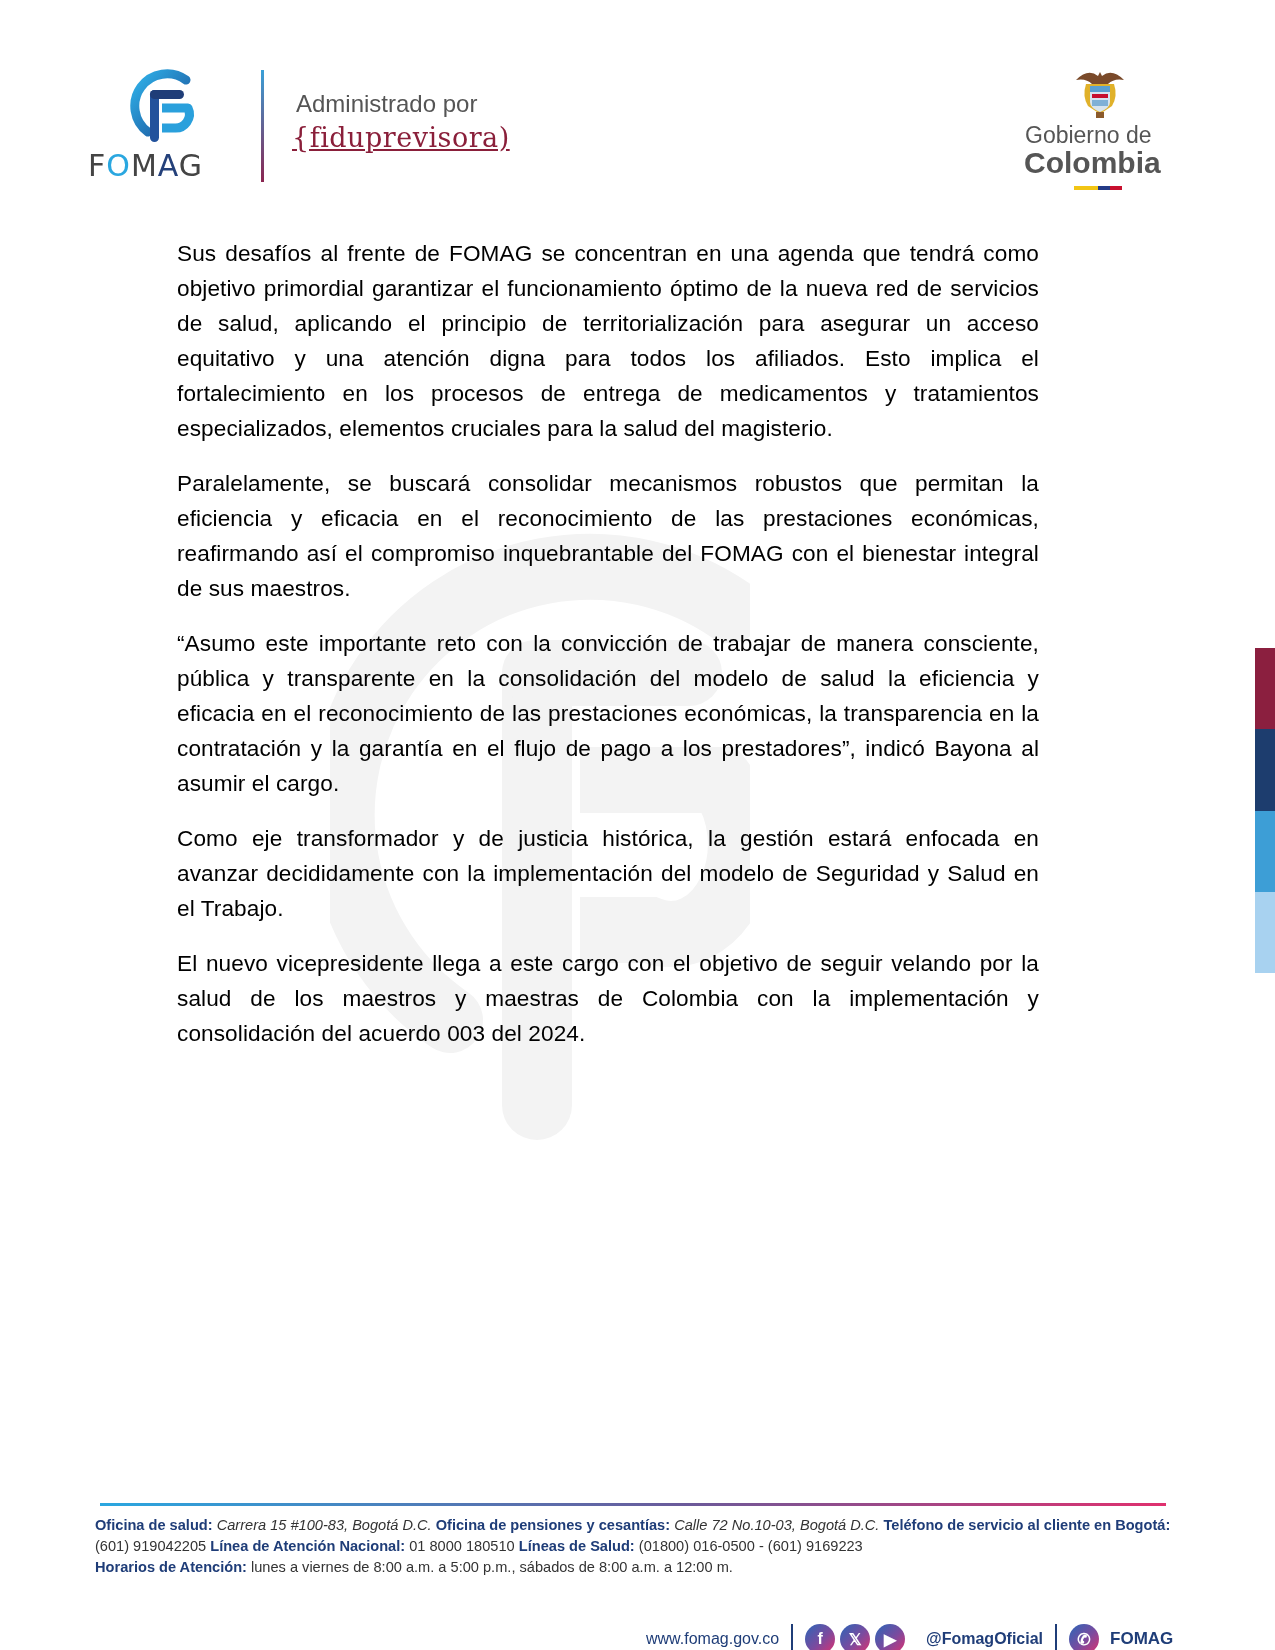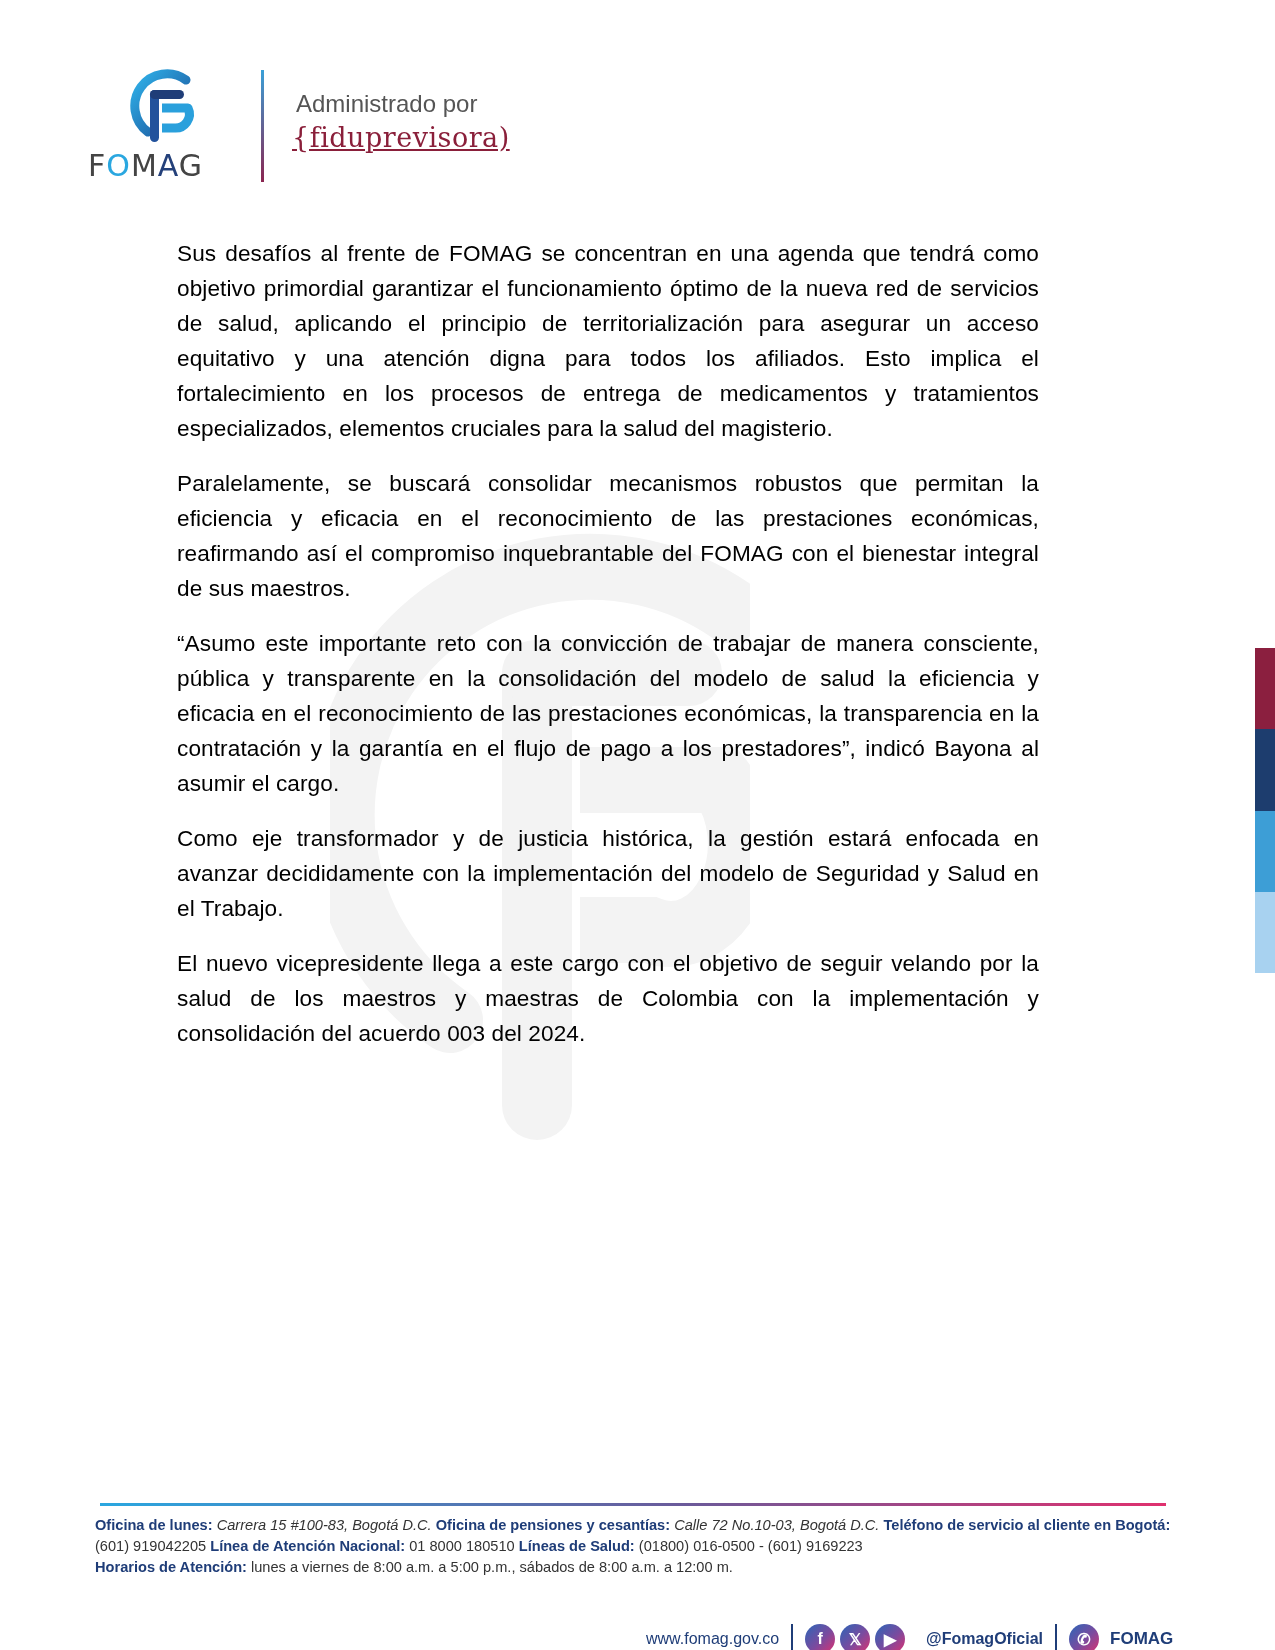--- a/index.html
+++ b/index.html
@@ -63,20 +63,38 @@
       <rect x="22" y="22" width="9" height="52" rx="4.5" fill="#22529c"></rect>
       <rect x="22" y="22" width="34" height="9" rx="4.5" fill="#1f3d78"></rect>
       <path d="M34 40 H60 A 14 14 0 0 1 46 60 H34" fill="none" stroke="#2aa0dc" stroke-width="9" stroke-linejoin="round"></path>
     </svg>
     <div class="fomag-word"><span>F</span><span class="o">O</span><span>M</span><span class="a">A</span><span>G</span></div>
   </div>
   <div class="header-divider"></div>
   <div class="admin-label">Administrado por</div>
   <div class="fidu-brand">{fiduprevisora)</div>
 
+  <div class="gov-logo">
+    <svg class="coat" viewBox="0 0 52 54">
+      <path d="M2 14 Q14 2 24 10 L26 6 L28 10 Q38 2 50 14 Q40 12 34 18 L18 18 Q12 12 2 14Z" fill="#7a4a2a"></path>
+      <path d="M12 18 Q8 30 14 40 L26 48 L38 40 Q44 30 40 18Z" fill="#e0b12a"></path>
+      <path d="M16 20 H36 V36 Q36 42 26 46 Q16 42 16 36Z" fill="#d8e4ee"></path>
+      <rect x="16" y="20" width="20" height="6" fill="#5aa0d0"></rect>
+      <rect x="18" y="28" width="16" height="4" fill="#c8102e"></rect>
+      <rect x="18" y="34" width="16" height="6" fill="#7fb0d6"></rect>
+      <rect x="22" y="46" width="8" height="6" fill="#8b5a2b"></rect>
+    </svg>
+    <div class="gov-line1">Gobierno de</div>
+    <div class="gov-line2">Colombia</div>
+    <div class="gov-flag">
+      <span style="width:24px;background:#f2c514"></span>
+      <span style="width:12px;background:#243a86"></span>
+      <span style="width:12px;background:#c8102e"></span>
+    </div>
+  </div>
 </div>
 
 <svg class="watermark" viewBox="0 0 420 700">
   <path d="M400 130 A200 200 0 1 0 120 540" fill="none" stroke="#f3f3f3" stroke-width="66" stroke-linecap="round"></path>
   <rect x="172" y="160" width="70" height="500" rx="35" fill="#f3f3f3"></rect>
   <rect x="172" y="160" width="220" height="66" rx="33" fill="#f3f3f3"></rect>
   <path d="M250 300 H390 A 70 90 0 0 1 320 450 H250" fill="none" stroke="#f3f3f3" stroke-width="66"></path>
 </svg>
 
 <div class="content">
@@ -89,21 +107,21 @@
 
 <div class="side-bar">
   <span style="background:#8b1f3f"></span>
   <span style="background:#1d3d6e"></span>
   <span style="background:#3d9ed6"></span>
   <span style="background:#a8d2f0"></span>
 </div>
 
 <div class="footer-line"></div>
 <div class="footer-text">
-  <b>Oficina de lunes:</b>
+  <b>Oficina de salud:</b>
   <i>Carrera 15 #100-83, Bogotá D.C.</i>
   <b>Oficina de pensiones y cesantías:</b>
   <i>Calle 72 No.10-03, Bogotá D.C.</i>
   <b>Teléfono de servicio al cliente en Bogotá:</b>
   <span>(601) 919042205</span>
   <b>Línea de Atención Nacional:</b>
   <span>01 8000 180510</span>
   <b>Líneas de Salud:</b>
   <span> (01800) 016-0500 - (601) 9169223</span><br>
   <b>Horarios de Atención:</b>

